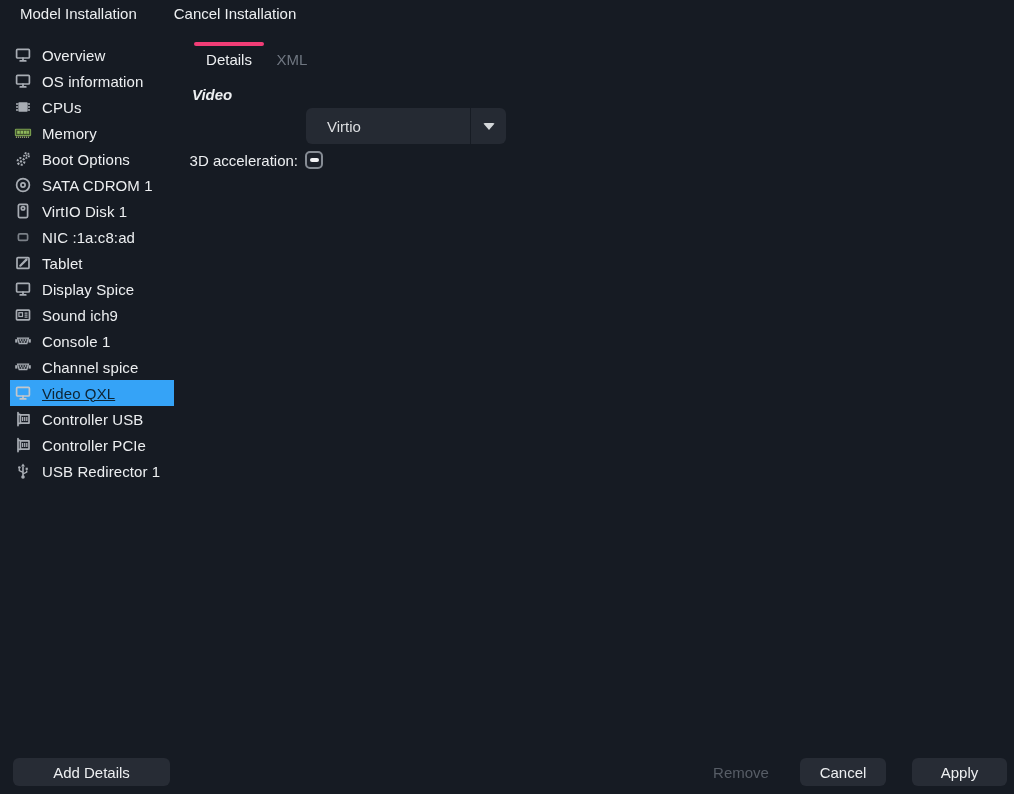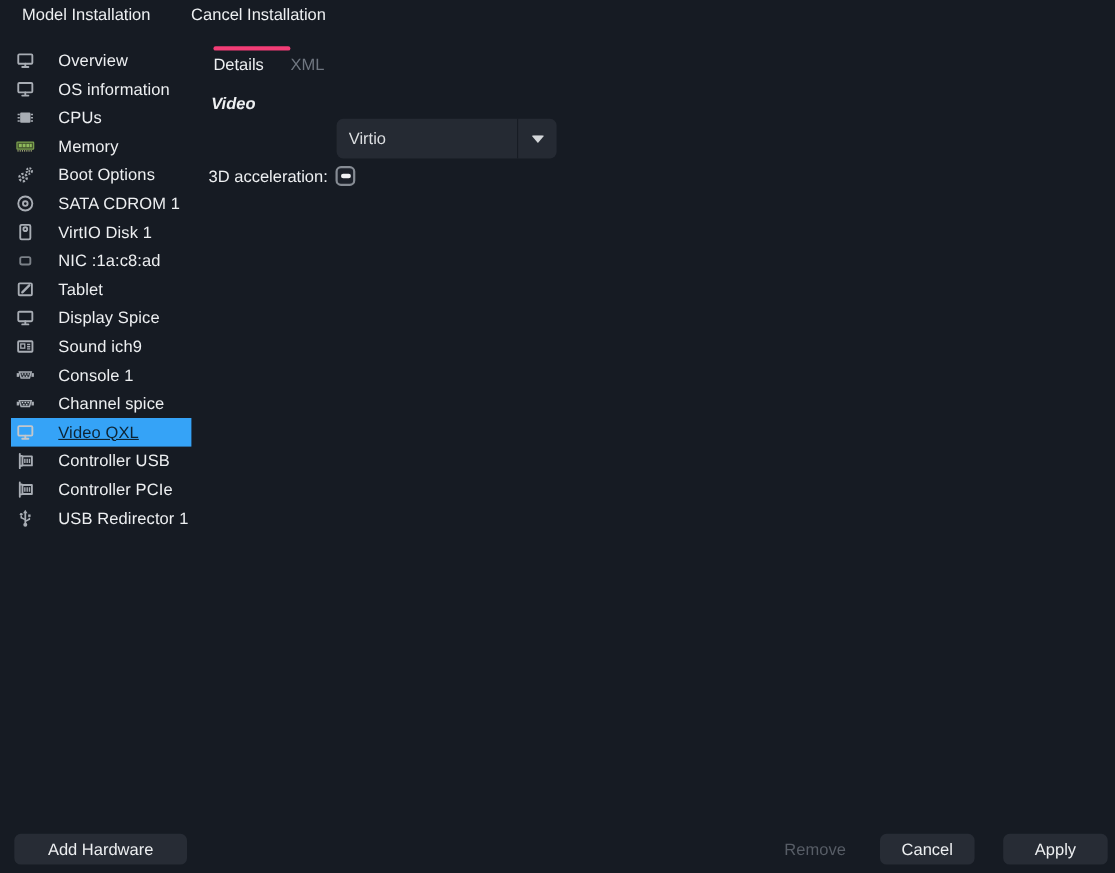--- a/index.html
+++ b/index.html
@@ -28,50 +28,49 @@
   .tool-btn{
     background:transparent;border:none;color:var(--fg);font:inherit;
     padding:3px 12px;border-radius:5px;cursor:pointer;
   }
   .tool-btn + .tool-btn{margin-left:13px;}
   
   .sidebar{position:absolute;left:10px;top:42px;width:164px;}
   .side-item{
     height:26px;display:flex;align-items:center;padding-left:4px;cursor:pointer;
     color:var(--fg);
-    gap:11px;
   }
   .side-item .icon{width:18px;height:18px;flex:0 0 18px;margin-right:10px;color:var(--icon);display:flex;align-items:center;justify-content:center;}
   .side-item .icon svg{display:block;}
   .side-item.selected{background:var(--accent);color:var(--accent-fg);text-decoration:underline;}
   .side-item.selected .icon{color:#c3c7cb;}
   .side-label{white-space:nowrap;letter-spacing:.1px;}
   
   .tabbar{position:absolute;left:194px;top:42px;display:flex;}
   .tab{
-    position:relative;height:28px;display:flex;align-items:flex-end;
+    position:relative;height:28px;display:flex;align-items:flex-end;justify-content:center;
     padding:0 0 2px 0;color:var(--fg-dim);cursor:pointer;
   }
   .tab.details{width:70px;}
   .tab.xml{width:56px;}
   .tab.active{color:var(--fg);}
   .tab.active::before{
     content:"";position:absolute;left:0;top:0;width:100%;height:4px;
     background:var(--pink);border-radius:2px;
   }
   .section-title{position:absolute;left:192px;top:86px;font-weight:bold;font-style:italic;}
   
   .field-label{position:absolute;text-align:right;color:var(--fg);}
   .label-model{left:92px;top:117px;width:206px;}
   .label-accel{left:92px;top:152px;width:206px;}
   .combo{
     position:absolute;left:306px;top:108px;width:200px;height:36px;
     background:var(--bg-btn2);border-radius:6px;display:flex;align-items:center;cursor:pointer;
   }
-  .combo-text{flex:1;padding-left:11px;color:#dcdee1;}
+  .combo-text{flex:1;padding-left:21px;color:#dcdee1;}
   .combo-sep{width:1px;height:36px;background:var(--combo-divider);}
   .combo-arrow-zone{width:35px;height:36px;display:flex;align-items:center;justify-content:center;}
   .caret-down{
     width:0;height:0;border-left:6px solid transparent;border-right:6px solid transparent;
     border-top:7px solid #d4d7da;border-radius:2px;
   }
   .checkbox{
     position:absolute;left:305px;top:151px;width:18px;height:18px;
     border:2px solid #868c94;border-radius:5px;background:#1c212a;
     display:flex;align-items:center;justify-content:center;cursor:pointer;
@@ -301,17 +300,17 @@
       <span class="caret-down"></span>
     </span>
   </div>
 
   <div class="field-label label-accel">3D acceleration:</div>
 
   <div class="checkbox">
     <span class="dash"></span>
   </div>
 
-  <button class="btn btn-add">Add Hardware</button>
+  <button class="btn btn-add">Add Details</button>
   <button class="btn btn-remove">Remove</button>
   <button class="btn btn-cancel">Cancel</button>
   <button class="btn btn-apply">Apply</button>
 </div>
 
 </body></html>

